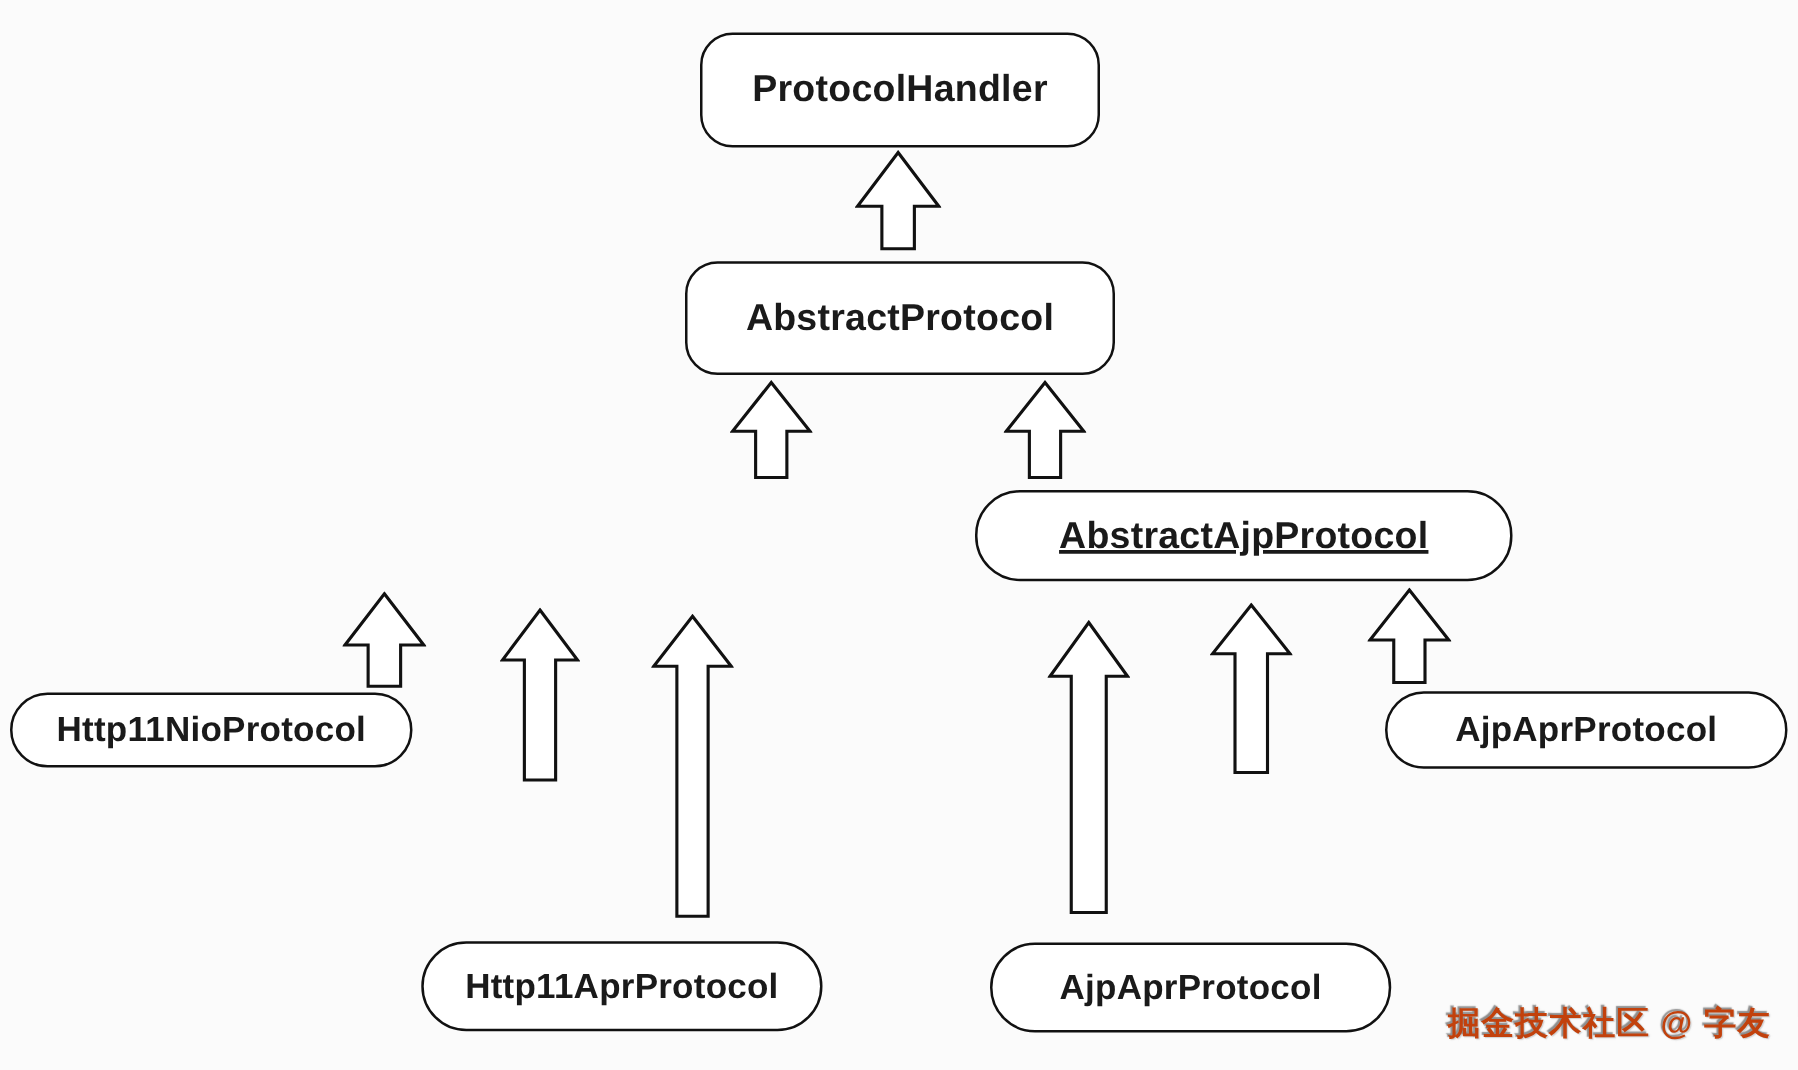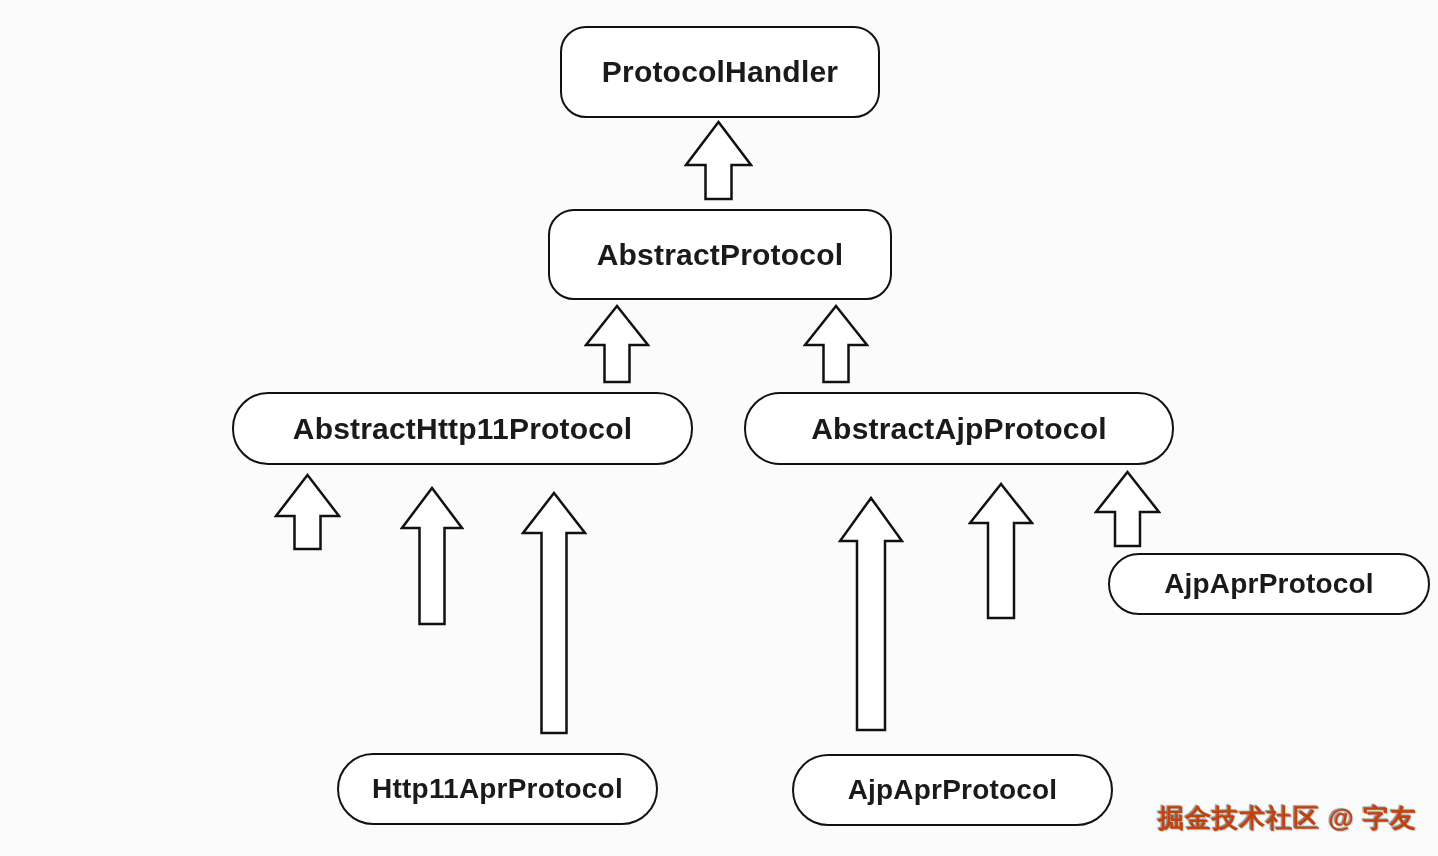--- a/index.html
+++ b/index.html
@@ -26,21 +26,21 @@
     color:var(--text,#1a1a1a);
     letter-spacing:0.2px;
     white-space:nowrap;
   }
   .fs30{font-size:30px;}
   .fs28{font-size:28px;}
 
   .n-protocolHandler       {left:560px; top:26px;  width:320px; height:92px; border-radius:26px;}
   .n-abstractProtocol      {left:548px; top:209px; width:344px; height:91px; border-radius:26px;}
   .n-abstractHttp11Protocol{left:232px; top:392px; width:461px; height:73px; border-radius:36px;}
-  .n-abstractAjpProtocol   {left:744px; top:392px; width:430px; height:73px; border-radius:36px;}
+  .n-abstractAjpProtocol   {left:780px; top:392px; width:430px; height:73px; border-radius:36px;text-decoration:underline;}
   .n-http11NioProtocol     {left:8px;   top:554px; width:322px; height:60px; border-radius:30px;}
   .n-http11Nio2Protocol    {left:170px; top:656px; width:340px; height:63px; border-radius:31px;}
   .n-http11AprProtocol     {left:337px; top:753px; width:321px; height:72px; border-radius:36px;}
   .n-ajpNioProtocol        {left:1108px;top:553px; width:322px; height:62px; border-radius:31px;}
   .n-ajpNio2Protocol       {left:933px; top:650px; width:324px; height:62px; border-radius:31px;}
   .n-ajpAprProtocol        {left:792px; top:754px; width:321px; height:72px; border-radius:36px;}
 
   .arrow{position:absolute;}
   .arrow path{
     fill:var(--node-fill,#ffffff);
@@ -70,22 +70,22 @@
     white-space:nowrap;
   }
 </style>
 </head>
 <body>
 
 <div class="canvas">
 
   <div class="node fs30 n-abstractProtocol">AbstractProtocol</div>
   <div class="node fs30 n-protocolHandler">ProtocolHandler</div>
-  <div class="node fs30 n-abstractHttp11Protocol">AbstractHttp11Protocol</div>
   <div class="node fs30 n-abstractAjpProtocol">AbstractAjpProtocol</div>
+  <div class="node fs28 n-http11NioProtocol">Http11NioProtocol</div>
   <div class="node fs28 n-http11AprProtocol">Http11AprProtocol</div>
   <div class="node fs28 n-ajpNioProtocol">AjpAprProtocol</div>
   <div class="node fs28 n-ajpAprProtocol">AjpAprProtocol</div>
 
   <svg class="arrow a1" width="69" height="81">
     <path d="M34.5 2 L67 45 L47.5 45 L47.5 79 L21.5 79 L21.5 45 L2 45 Z"></path>
   </svg>
   <svg class="arrow a2" width="66" height="80">
     <path d="M33 2 L64 41 L45.5 41 L45.5 78 L20.5 78 L20.5 41 L2 41 Z"></path>
   </svg>

